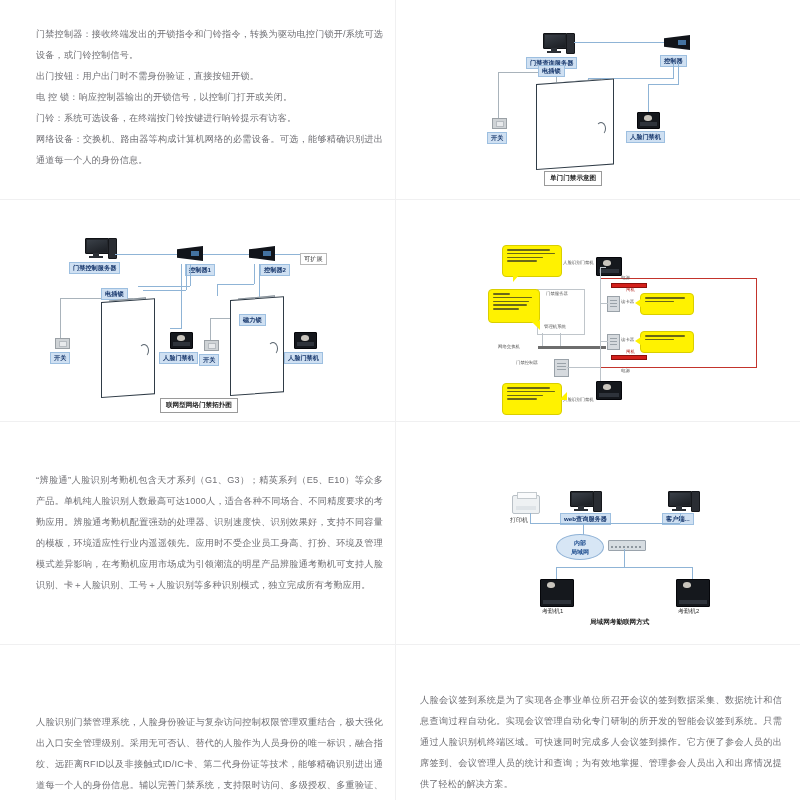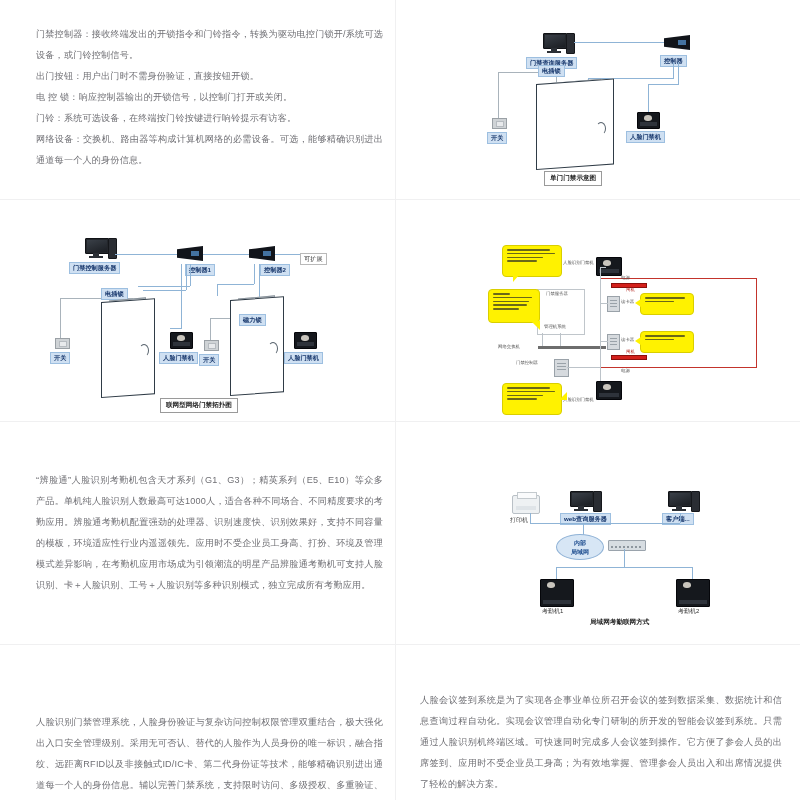--- a/index.html
+++ b/index.html
@@ -376,17 +376,17 @@
     <div class="tiny" style="left:188px;top:121px;font-size:6px;color:#333;">考勤机2</div>
 
     <div class="tiny" style="left:100px;top:132px;font-size:6.6px;font-weight:bold;color:#222;">局域网考勤联网方式</div>
   </div>
 
   <div class="cell para" style="left:36px;top:712px;width:347px;">
     <p>人脸识别门禁管理系统，人脸身份验证与复杂访问控制权限管理双重结合，极大强化出入口安全管理级别。采用无可否认、替代的人脸作为人员身份的唯一标识，融合指纹、远距离RFID以及非接触式ID/IC卡、第二代身份证等技术，能够精确识别进出通道每一个人的身份信息。辅以完善门禁系统，支持限时访问、多级授权、多重验证、联合控制等管理方式，满足各种区域出入口控制的需要。</p>
   </div>
 
   <div class="cell para" style="left:420px;top:690px;width:362px;">
-    <p>人脸会议签到系统是为了实现各企事业单位所召开会议的签到数据采集、数据统计和信息查询过程自动化。实现会议管理自动化专门研制的所开发的智能会议签到系统。只需通过人脸识别机终端区域。可快速同时完成多人会议签到操作。它方便了参会人员的出席签到、应用时不受企业员工身高；为有效地掌握、管理参会人员出入和出席情况提供了轻松的解决方案。</p>
+    <p>人脸会议签到系统是为了实现各企事业单位所召开会议的签到数据采集、数据统计和信息查询过程自动化。实现会议管理自动化专门研制的所开发的智能会议签到系统。只需通过人脸识别机终端区域。可快速同时完成多人会议签到操作。它方便了参会人员的出席签到、会议管理人员的统计和查询；为有效地掌握、管理参会人员出入和出席情况提供了轻松的解决方案。</p>
     <p>科技自主研发的人脸识别技术Face Image＋V4.0精确分析人脸特征，签到的同时进行人脸抓拍与识别，人脸作为与会人员身份不可复制、精准的辨别特征，大大加强与会人员的身份验</p>
   </div>
 
 </div>
 
 </body></html>

